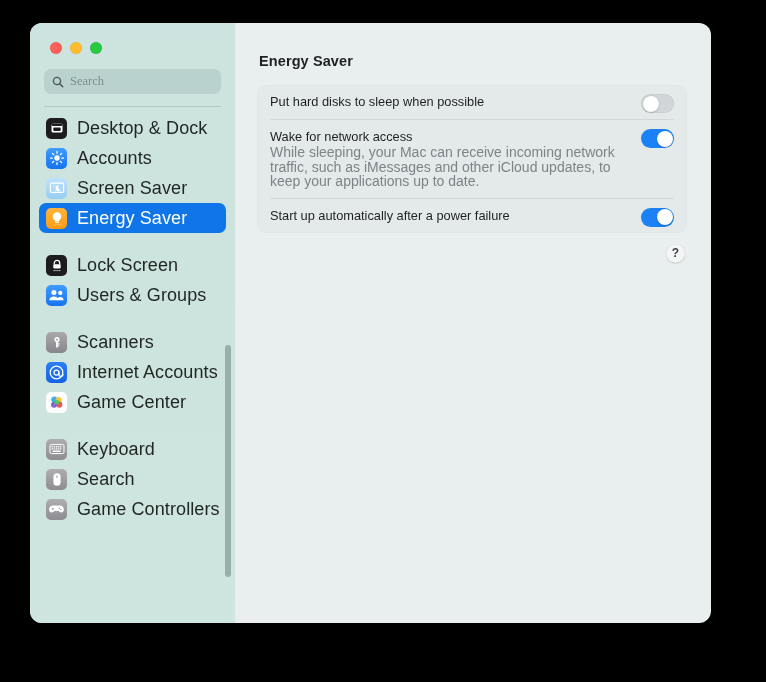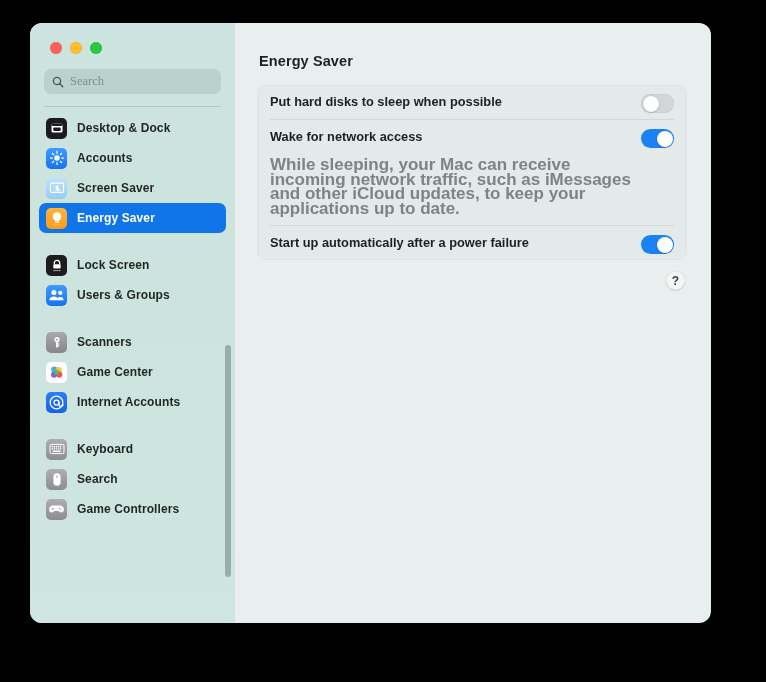--- a/index.html
+++ b/index.html
@@ -112,25 +112,24 @@
     display: flex;
     align-items: center;
     gap: 10px;
     height: 30px;
     padding: 0 7px;
     border-radius: 7px;
     cursor: default;
   }
   .nav-item.selected { background: #0f75e8; }
   .nav-label {
-    font-size: 12px;
+    font-size: 18px;
     color: #1f2623;
     letter-spacing: 0.1px;
     white-space: nowrap;
-    font-weight: bold;
   }
   .nav-item.selected .nav-label { color: #ffffff; }
 
   .nav-icon {
     width: 21px; height: 21px;
     border-radius: 5px;
     flex: 0 0 21px;
     position: relative;
     overflow: hidden;
     display: flex;
@@ -189,37 +188,36 @@
     overflow: hidden;
     box-shadow: inset 0 0 0 0.5px rgba(0,0,0,0.045);
   }
 
   .row {
     position: relative;
     display: flex;
     align-items: flex-start;
     padding: 0 13px;
     min-height: 34px;
-    font-weight: bold;
   }
   .row-main {
     flex: 1 1 auto;
     padding: 9px 0 9px 0;
   }
   .row-title {
     font-size: 12.8px;
     color: #1d2124;
     line-height: 16px;
     white-space: nowrap;
   }
   .row-desc {
-    font-size: 17px;
+    font-size: 14px;
     color: #7d8387;
     line-height: 14.5px;
-    margin-top: 13px;
+    margin-top: 0;
     max-width: 372px;
   }
   .row-sep {
     height: 1px;
     background: rgba(0,0,0,0.075);
     margin: 0 13px;
   }
   .row-aside {
     flex: 0 0 auto;
     padding-top: 9px;
@@ -408,41 +406,41 @@
                 <circle cx="6" cy="4.6" r="0.95" fill="#8d8d92"></circle>
                 <rect x="5.1" y="6.6" width="1.8" height="6" rx="0.55" fill="#fff"></rect>
                 <rect x="6.9" y="8.3" width="1.6" height="1.2" fill="#fff"></rect>
                 <rect x="6.9" y="10.3" width="1.3" height="1.1" fill="#fff"></rect>
               </svg>
             </span>
             <span class="nav-label">Scanners</span>
           </div>
 
           <div class="nav-item">
+            <span class="nav-icon ic-internet">
+              <svg width="17" height="17" viewBox="0 0 17 17">
+                <circle cx="8.5" cy="8.5" r="6.3" fill="none" stroke="#fff" stroke-width="1.25"></circle>
+                <circle cx="8.5" cy="8.5" r="2.5" fill="none" stroke="#fff" stroke-width="1.25"></circle>
+                <path d="M11 8.5v1.9c0 1.3 1 1.9 2.1 1.9 1.2 0 1.9-.8 1.9-2" fill="none" stroke="#fff" stroke-width="1.25" stroke-linecap="round"></path>
+              </svg>
+            </span>
+            <span class="nav-label">Internet Accounts</span>
+          </div>
+
+          <div class="nav-item">
             <span class="nav-icon ic-gamecenter">
               <svg width="17" height="17" viewBox="0 0 17 17">
                 <circle cx="6.3" cy="5.6" r="3.1" fill="#3fa3f2" opacity="0.95"></circle>
                 <circle cx="10.7" cy="5.9" r="3.0" fill="#f8c52c" opacity="0.95"></circle>
                 <circle cx="11.3" cy="10.6" r="3.1" fill="#ee4b4b" opacity="0.95"></circle>
                 <circle cx="6.0" cy="10.8" r="3.0" fill="#7b4fd3" opacity="0.9"></circle>
                 <circle cx="8.6" cy="8.2" r="2.5" fill="#4bc55f" opacity="0.92"></circle>
               </svg>
             </span>
             <span class="nav-label">Game Center</span>
-          </div>
-
-          <div class="nav-item">
-            <span class="nav-icon ic-internet">
-              <svg width="17" height="17" viewBox="0 0 17 17">
-                <circle cx="8.5" cy="8.5" r="6.3" fill="none" stroke="#fff" stroke-width="1.25"></circle>
-                <circle cx="8.5" cy="8.5" r="2.5" fill="none" stroke="#fff" stroke-width="1.25"></circle>
-                <path d="M11 8.5v1.9c0 1.3 1 1.9 2.1 1.9 1.2 0 1.9-.8 1.9-2" fill="none" stroke="#fff" stroke-width="1.25" stroke-linecap="round"></path>
-              </svg>
-            </span>
-            <span class="nav-label">Internet Accounts</span>
           </div>
         </div>
 
         <div class="nav-gap"></div>
 
         <div class="nav-group">
           <div class="nav-item">
             <span class="nav-icon ic-keyboard">
               <svg width="16" height="12" viewBox="0 0 16 12">
                 <rect x="1" y="1.4" width="14" height="9.2" rx="1.5" fill="none" stroke="#fff" stroke-width="1"></rect>

